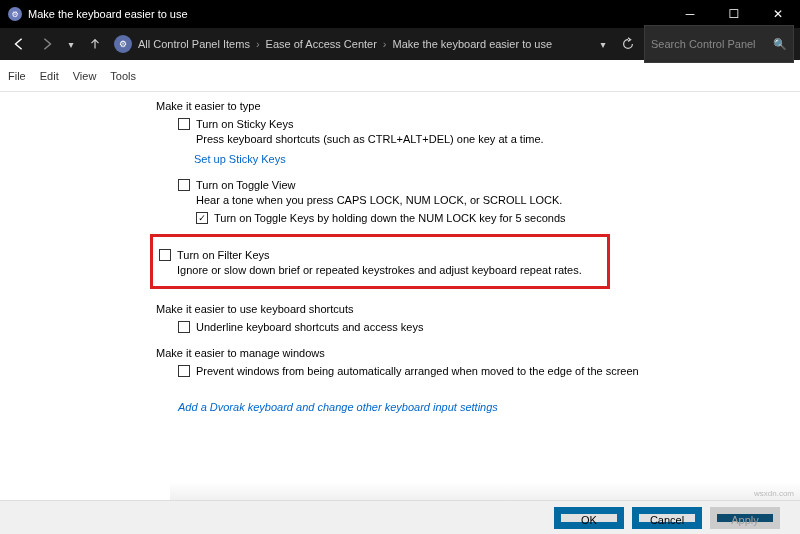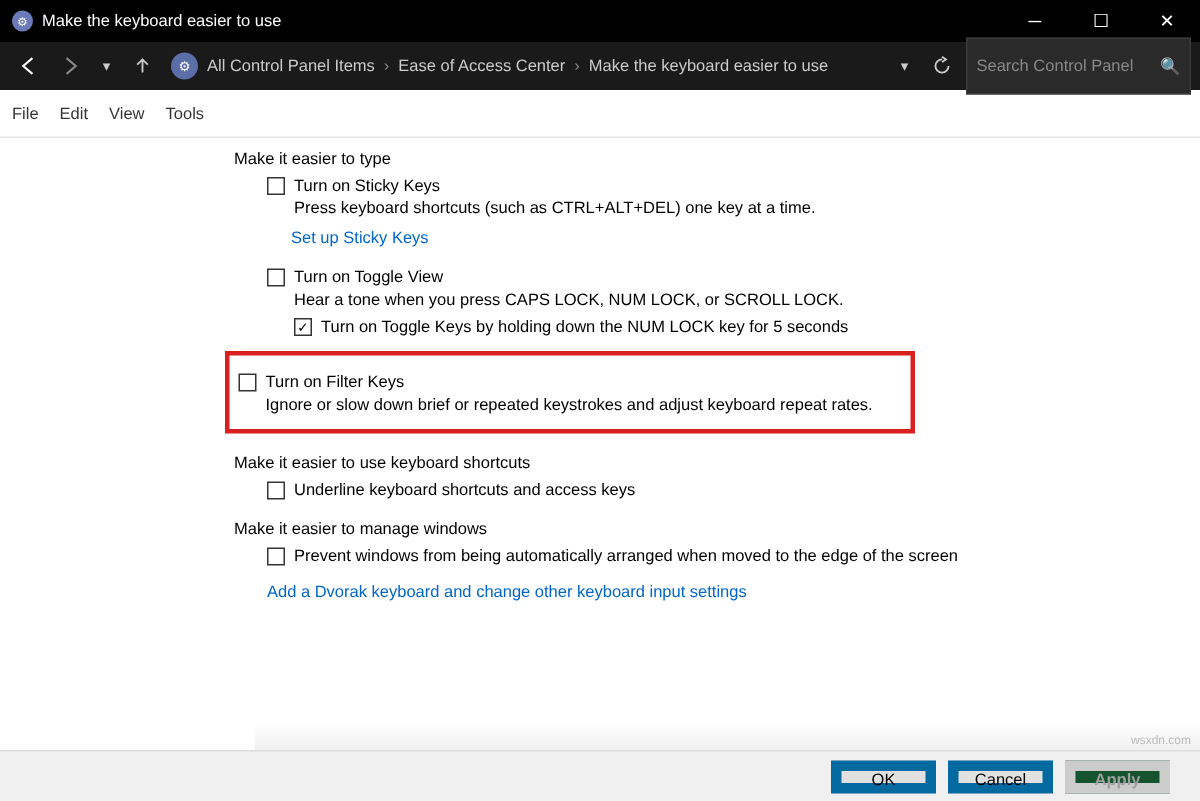--- a/index.html
+++ b/index.html
@@ -23,25 +23,25 @@
     .row-link { margin-left: 38px; margin-top: 8px; }
     .section-title { font-size: 11px; color: #000; margin-top: 14px; }
     .chk-line { display: flex; align-items: center; margin-left: 22px; margin-top: 6px; font-size: 11px; color: #000; gap: 6px; }
     .chk { width: 12px; height: 12px; border: 1px solid #333; background: #fff; flex-shrink: 0; display: flex; align-items: center; justify-content: center; font-size: 9px; }
     .chk.checked::after { content: "✓"; color: #000; font-size: 9px; line-height: 1; }
     .desc { font-size: 11px; color: #000; margin-left: 40px; margin-top: 3px; }
     .highlight-box { border: 3px solid #d91f1f; padding: 6px 8px 10px 0; margin-left: -6px; margin-right: 190px; margin-top: 10px; }
     .highlight-box .chk-line { margin-left: 6px; }
     .highlight-box .desc { margin-left: 24px; }
     .see-also { font-size: 11px; color: #000; margin-top: 14px; }
-    .truncated-link { color: #0066cc; font-size: 11px; margin-left: 22px; margin-top: 12px; position: relative; }
+    .truncated-link { color: #0066cc; font-size: 11px; margin-left: 22px; margin-top: 24px; position: relative; font-style: italic; }
     .fade { position: absolute; left: 170px; right: 0; bottom: 34px; height: 18px; background: linear-gradient(transparent, #f0f0f0); pointer-events: none; }
     .footer { position: absolute; bottom: 0; left: 0; right: 0; height: 34px; background: #f0f0f0; border-top: 1px solid #ddd; display: flex; align-items: center; justify-content: flex-end; padding-right: 20px; gap: 8px; }
     .footer button { width: 70px; height: 22px; font-size: 11px; border: 7px solid #0369a1; background: #e1e1e1; cursor: pointer; }
-    .footer button.disabled { color: #a0a0a0; background: #14532d; border-color: #ccc; font-weight: bold; }
+    .footer button.disabled { color: #a0a0a0; background: #0c4a6e; border-color: #ccc; }
     .watermark { position: absolute; right: 6px; bottom: 36px; font-size: 8px; color: #bbb; }
     .sep-chevron { display:inline-block; color:#888; }
     .dropdown-caret { width: 18px; text-align:center; color:#ccc; font-size:10px;}
   </style>
 </head>
 <body>
 
 <div class="titlebar">
   <div class="titlebar-icon">⚙</div>
   <span>Make the keyboard easier to use</span>

